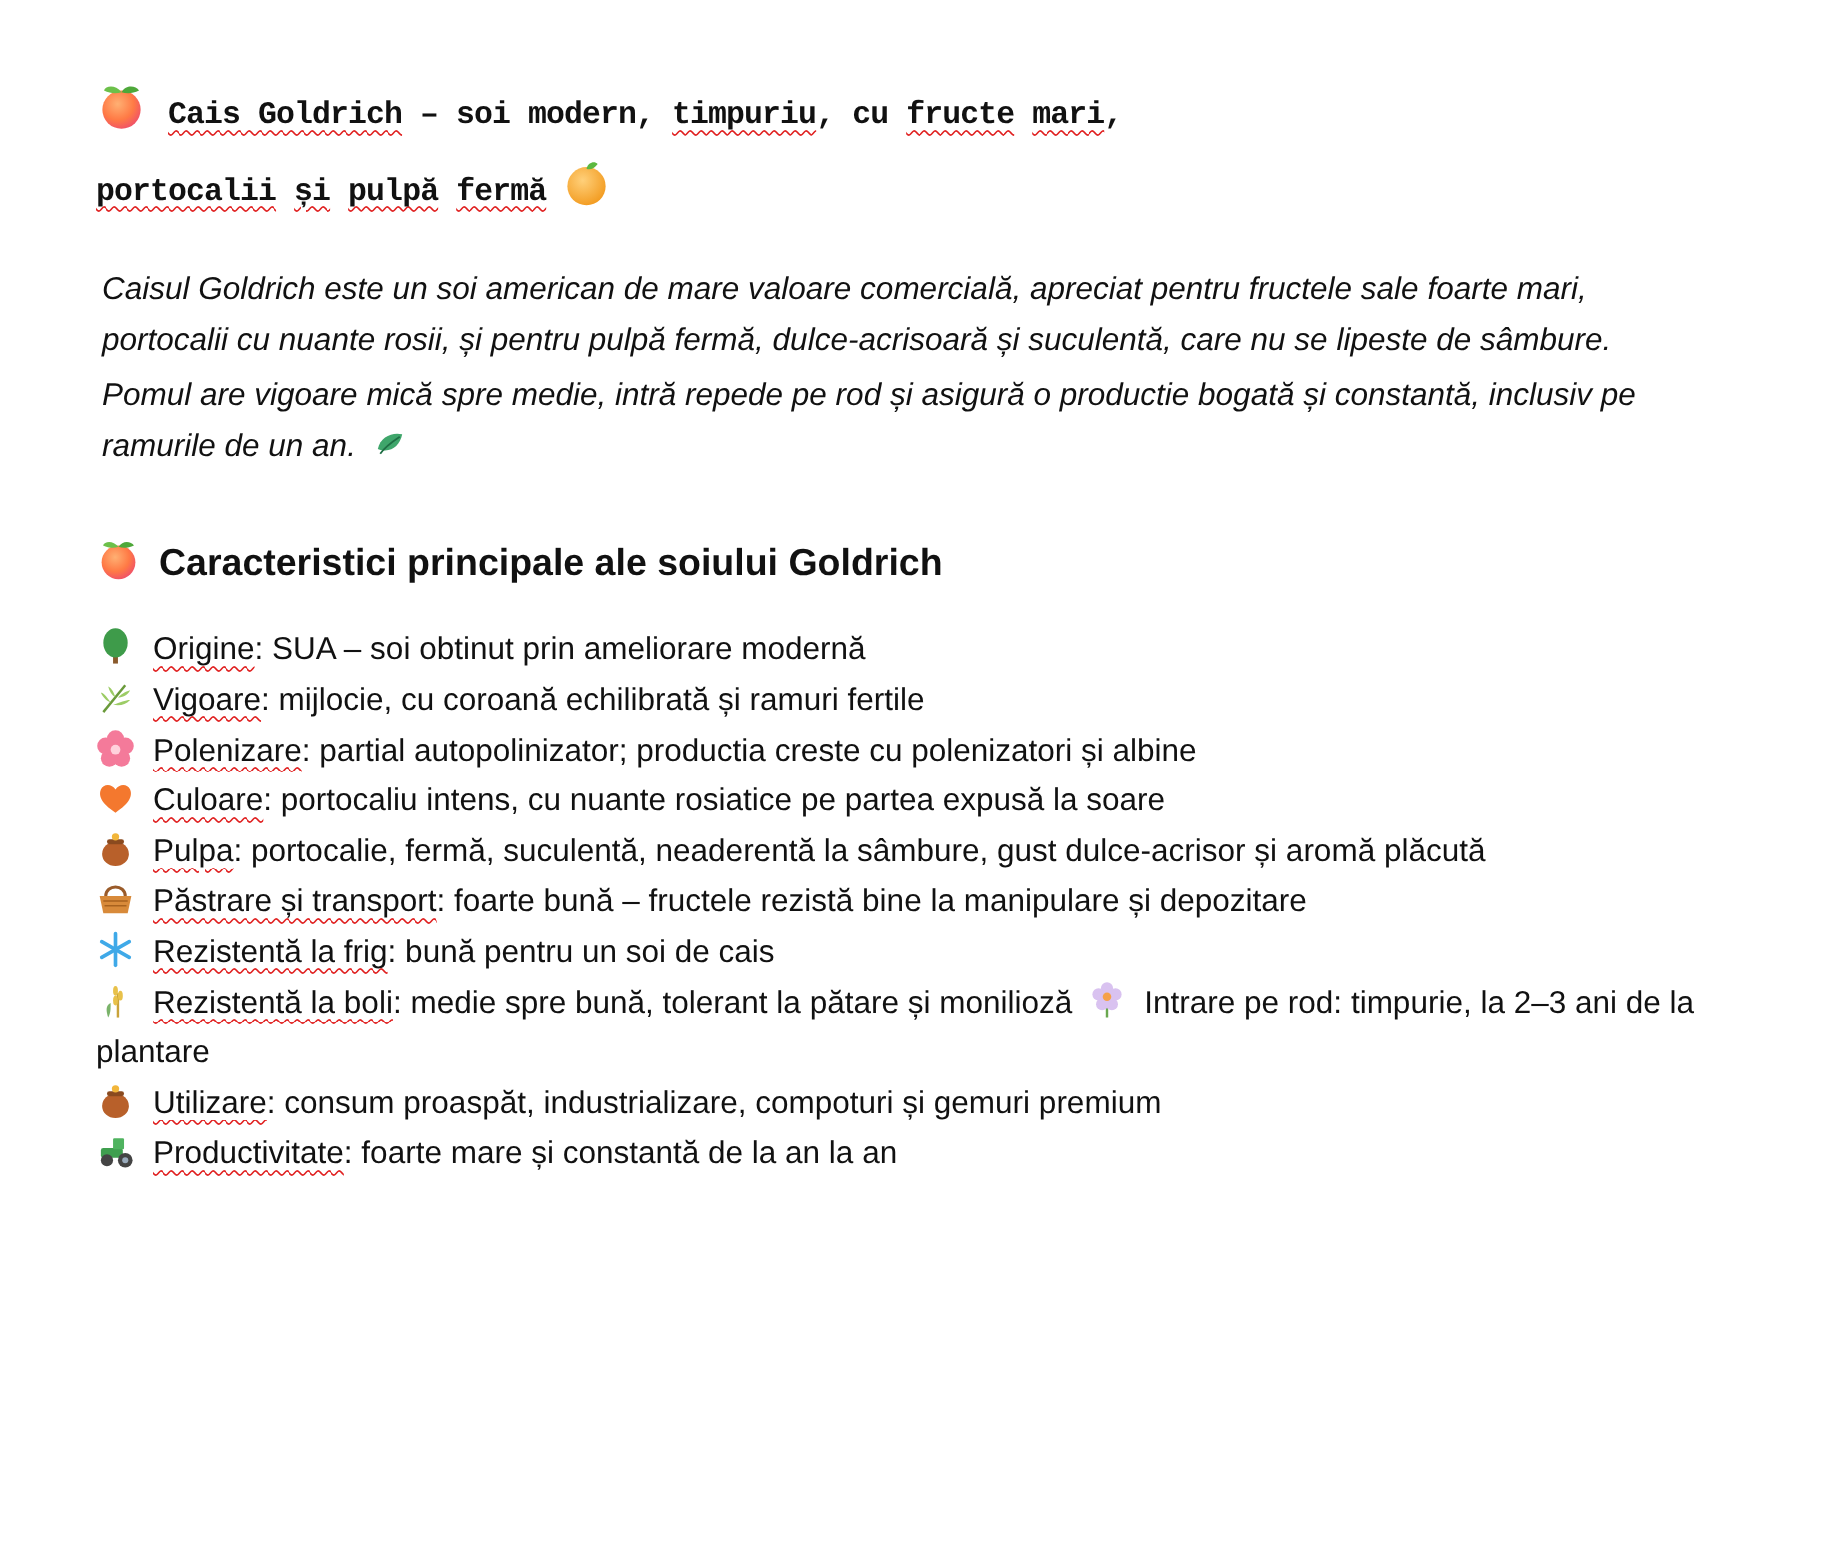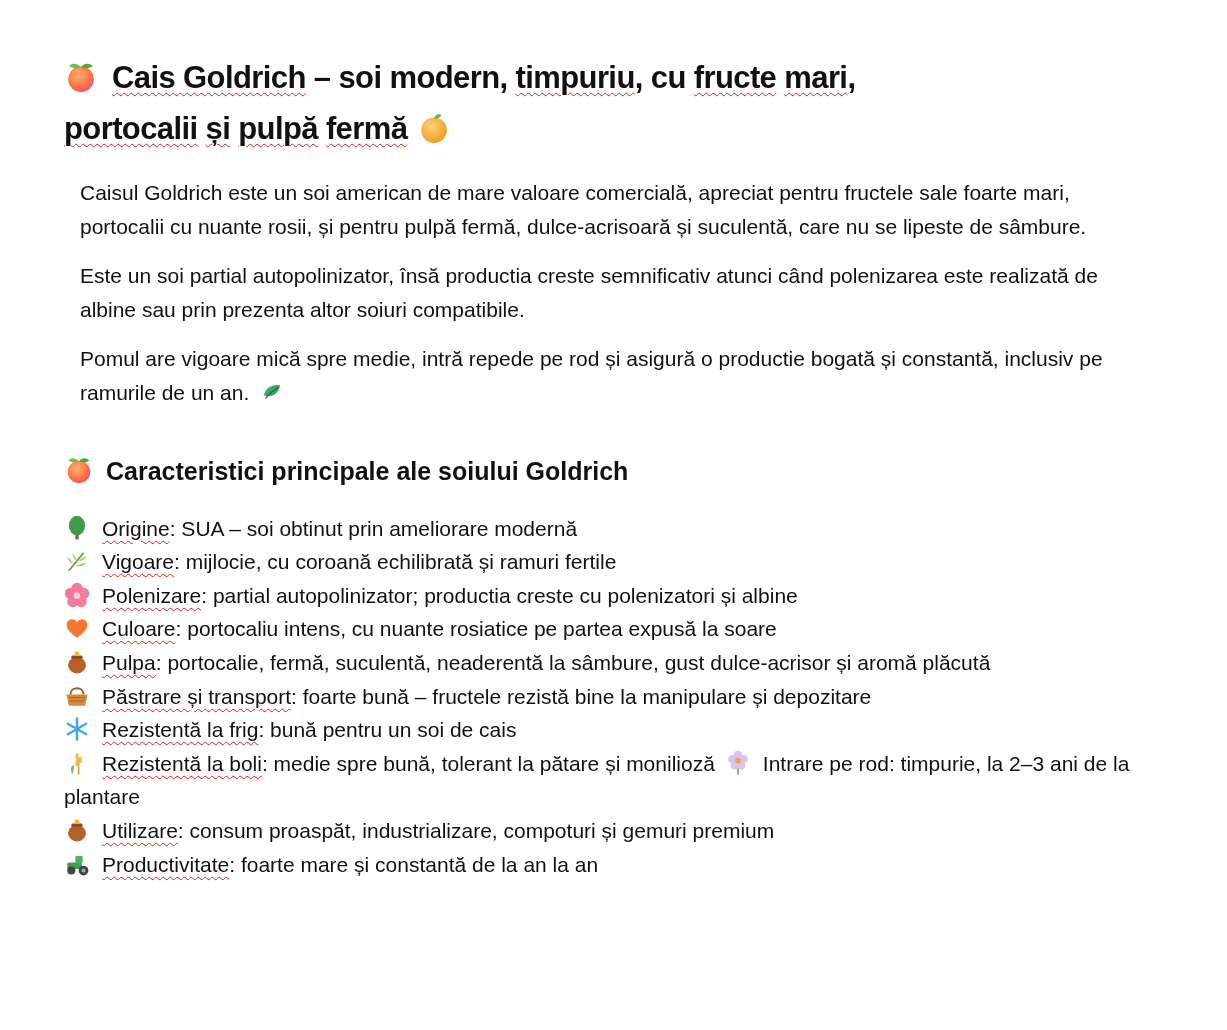--- a/index.html
+++ b/index.html
@@ -1,24 +1,24 @@
 <!DOCTYPE html>
 <html><head>
   <meta charset="utf-8">
   <style>
     html, body { margin: 0; padding: 0; background: #ffffff; }
     body { width: 1227px; height: 1030px; overflow: hidden; color: #111111; }
     .doc { position: absolute; left: 64px; top: 52px; width: 1080px; }
     .title {
-      font-family: Liberation Sans, sans-serif;
-      font-weight: bold; font-size: 31px; line-height: 51px; margin: 0;
+      font-family: Liberation Mono, monospace;
+      font-weight: bold; font-size: 21px; line-height: 51px; margin: 0;
       letter-spacing: -0.6px;
     }
     .para { font-family: "Liberation Sans", sans-serif; font-size: 21px; line-height: 33.6px; margin-top: 22px; }
-    .para div { margin: 16px; }
+    .para div { margin: 4px; font-style: italic; }
     .h2 { font-family: "Liberation Sans", sans-serif; font-size: 25px; line-height: 34px; margin-top: 44px; font-weight: bold; }
     .list { font-family: "Liberation Sans", sans-serif; font-size: 21px; line-height: 33.6px; margin-top: 24px; }
     .sp { text-decoration: underline wavy #e02020; text-decoration-thickness: 1px; text-underline-offset: 4px; }
     .emoji { display: inline-block; width: 26px; height: 26px; vertical-align: -5px; margin-right: 12px; position: relative; }
     .emoji.big { width: 34px; height: 34px; vertical-align: -6px; margin-right: 14px; }
     .emoji.trail { margin-left: 10px; margin-right: 0; }
     .emoji svg { width: 100%; height: 100%; display: block; }
     .item { white-space: normal; }
   </style>
 </head>
@@ -51,21 +51,20 @@
     <span class="sp">portocalii</span><span> </span><span class="sp">și</span><span> </span><span class="sp">pulpă</span><span> </span><span class="sp">fermă</span><span class="emoji big trail">
       <svg viewBox="0 0 32 32">
           <circle cx="16" cy="18" r="12" fill="url(#gOrange)"></circle>
           <path d="M16 7 C17 3 21 2 23 4 C21 7 18 8 16 7Z" fill="#5cb840"></path>
         </svg>
     </span>
   </h1>
 
   <div class="para">
     <div>Caisul Goldrich este un soi american de mare valoare comercială, apreciat pentru fructele sale foarte mari, portocalii cu nuante rosii, și pentru pulpă fermă, dulce-acrisoară și suculentă, care nu se lipeste de sâmbure.</div>
-    <div>Este un soi partial autopolinizator, însă productia creste semnificativ atunci când polenizarea este realizată de albine sau prin prezenta altor soiuri compatibile.</div>
     <div><span>Pomul are vigoare mică spre medie, intră repede pe rod și asigură o productie bogată și constantă, inclusiv pe ramurile de un an.</span><span class="emoji trail">
       <svg viewBox="0 0 32 32">
             <path d="M6 20 C8 10 18 6 26 8 C24 18 16 24 6 20Z" fill="#3fa66b"></path>
             <path d="M8 24 C12 18 18 14 24 10" stroke="#1f6e44" stroke-width="1.5" fill="none"></path>
           </svg>
     </span></div>
   </div>
 
   <div class="h2">
     <span class="emoji" style="width:30px;height:30px;vertical-align:-5px;">

